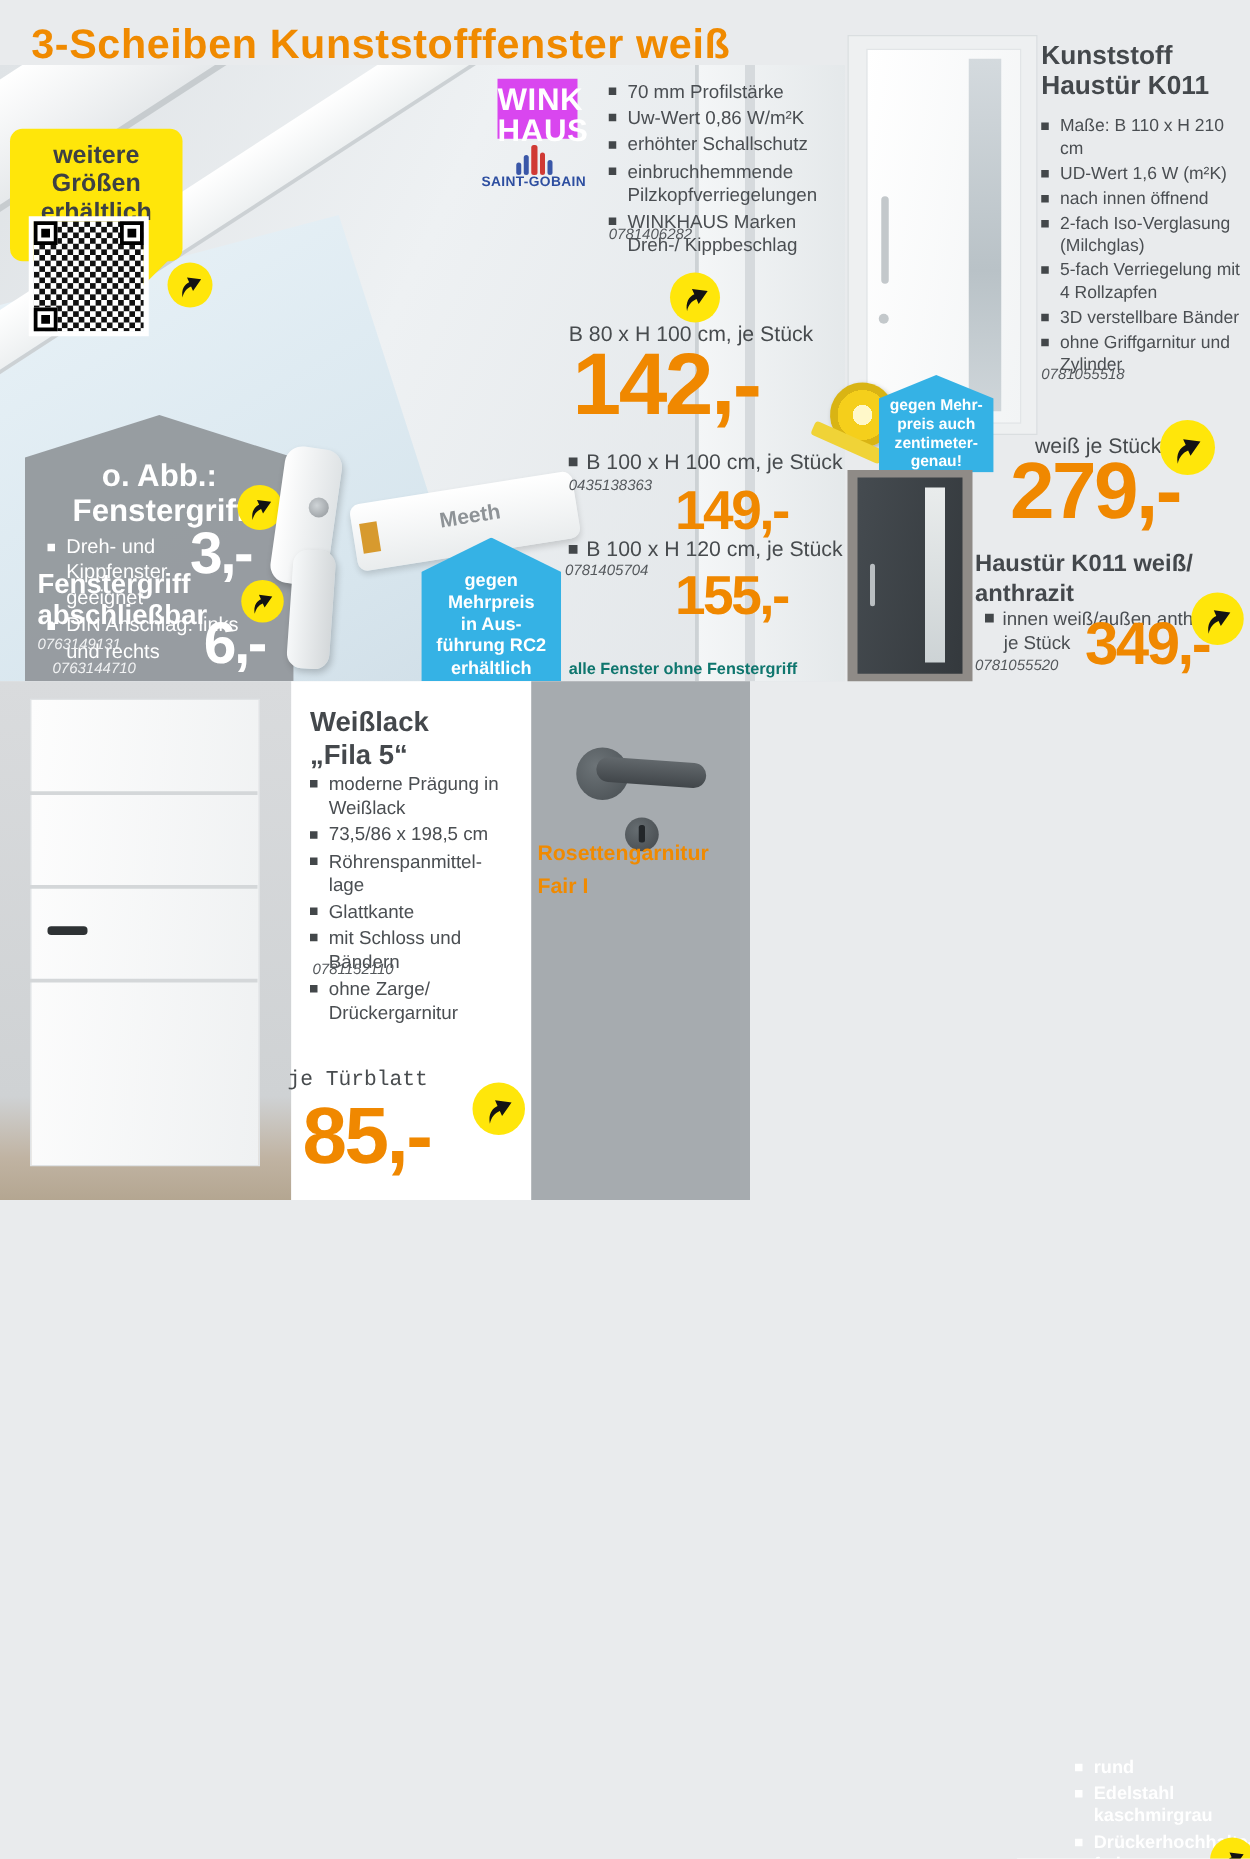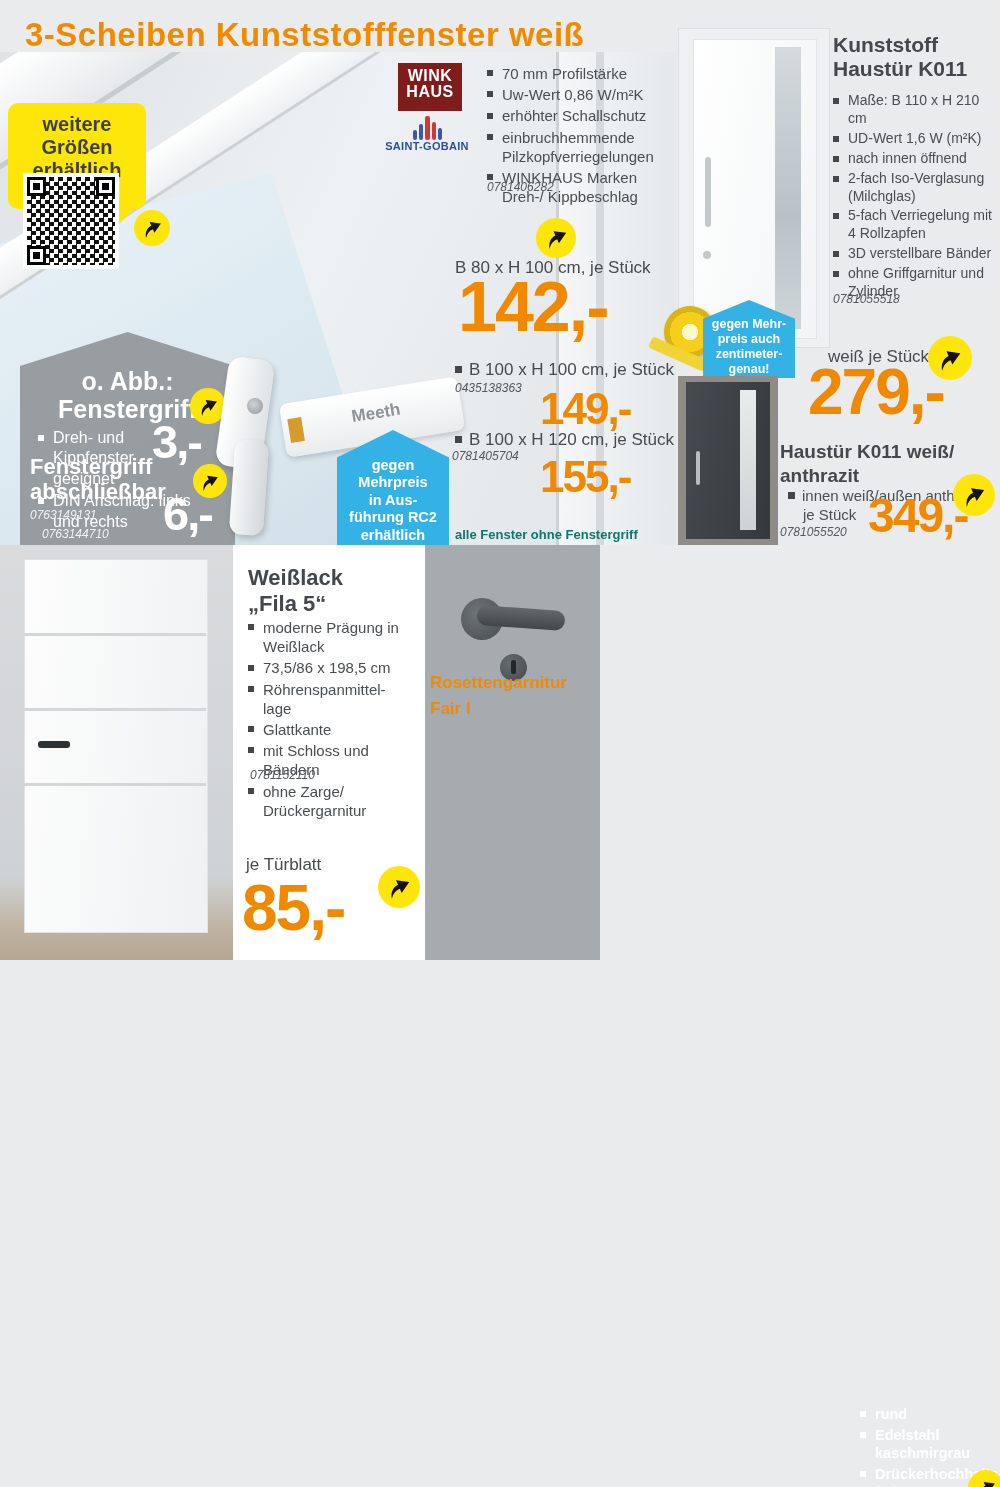--- a/index.html
+++ b/index.html
@@ -64,21 +64,21 @@
     <div class="qf" style="left:0;top:0;"></div>
     <div class="qf" style="right:0;top:0;"></div>
     <div class="qf" style="left:0;bottom:0;"></div>
   </div>
   <div class="arrow" style="left:134px;top:210px;width:36px;height:36px;">
       <svg viewBox="0 0 32 22">
         <use href="#arrP"></use>
       </svg>
     </div>
 
-  <div class="abs" style="left:398px;top:63px;width:64px;height:48px;background:#7f1d1d;color:#fff;font-weight:bold;font-size:16px;line-height:.98;text-align:center;padding-top:5px;box-sizing:border-box;letter-spacing:.5px;">
+  <div class="abs" style="left:398px;top:63px;width:64px;height:48px;background:#d946ef;color:#fff;font-weight:bold;font-size:25px;line-height:.98;text-align:center;padding-top:5px;box-sizing:border-box;letter-spacing:.5px;">
     <div>WINK</div>
     <div>HAUS</div>
   </div>
   <div class="abs" style="left:381px;top:112px;width:92px;height:48px;text-align:center;">
     <div style="height:28px;display:flex;align-items:flex-end;justify-content:center;gap:2px;">
       <span style="width:4px;height:10px;background:#3a57a8;border-radius:2px;"></span>
       <span style="width:4px;height:16px;background:#3a57a8;border-radius:2px;"></span>
       <span style="width:5px;height:24px;background:#d03a34;border-radius:2px;"></span>
       <span style="width:4px;height:18px;background:#d03a34;border-radius:2px;"></span>
       <span style="width:4px;height:12px;background:#3a57a8;border-radius:2px;"></span>
@@ -227,21 +227,21 @@
   </div>
   <ul class="bl" style="position:absolute;left:248px;top:618px;width:165px;">
     <li>moderne Prägung in Weißlack</li>
     <li>73,5/86 x 198,5 cm</li>
     <li>Röhrenspanmittel-lage</li>
     <li>Glattkante</li>
     <li>mit Schloss und Bändern</li>
     <li>ohne Zarge/ Drückergarnitur</li>
   </ul>
   <span class="artnr" style="left:250px;top:768px;">0781152110</span>
-  <div class="lbl" style="left:246px;top:855px;">je Türblatt</div>
+  <div class="lbl" style="left:230px;top:855px;font-family:Liberation Mono, monospace;">je Türblatt</div>
   <div class="arrow" style="left:378px;top:866px;width:42px;height:42px;">
       <svg viewBox="0 0 32 22">
         <use href="#arrP"></use>
       </svg>
     </div>
   <div class="price" style="left:242px;top:876px;font-size:64px;">85,-</div>
 
   <div class="abs" style="left:425px;top:545px;width:175px;height:415px;background:#a6abaf;">
     <div class="abs" style="left:28px;top:45px;width:115px;height:110px;">
       <div class="abs" style="left:8px;top:8px;width:42px;height:42px;border-radius:50%;background:radial-gradient(circle at 38% 35%,#6d7478,#474d51);"></div>

